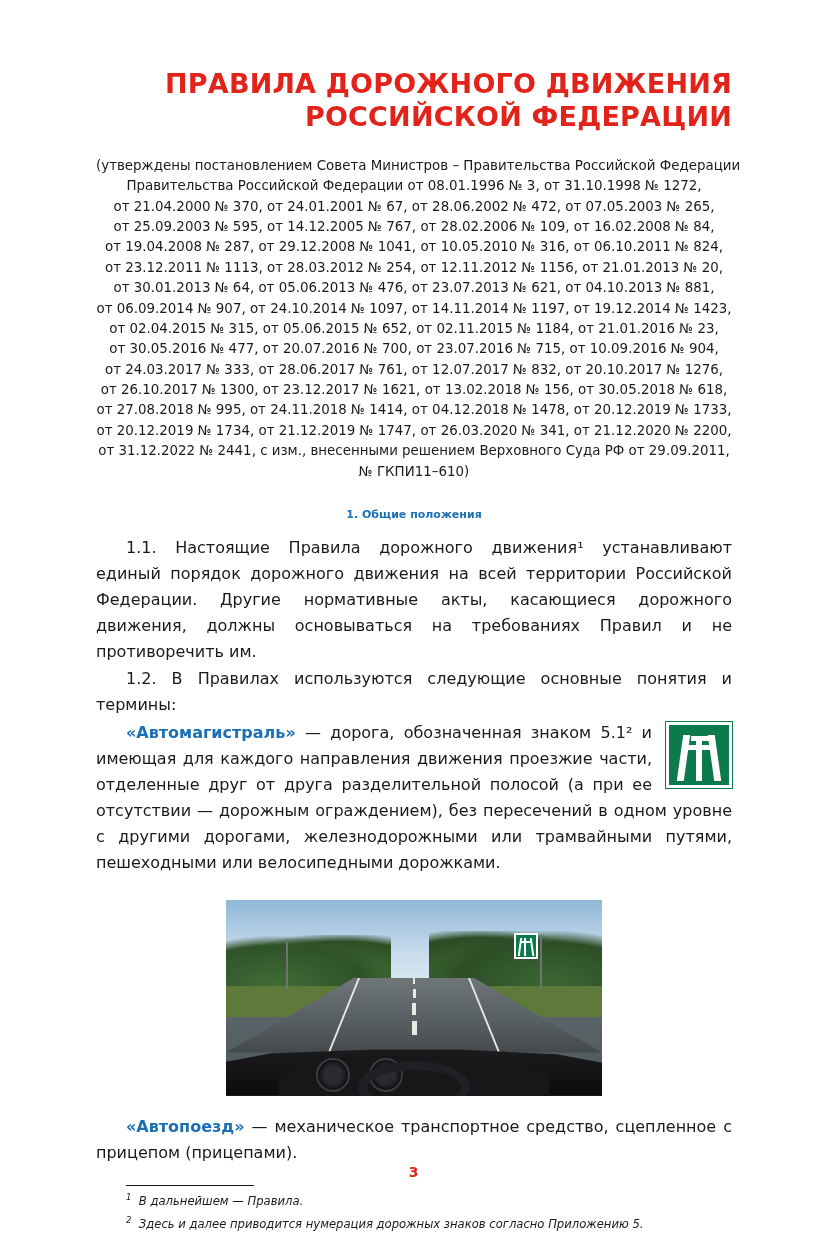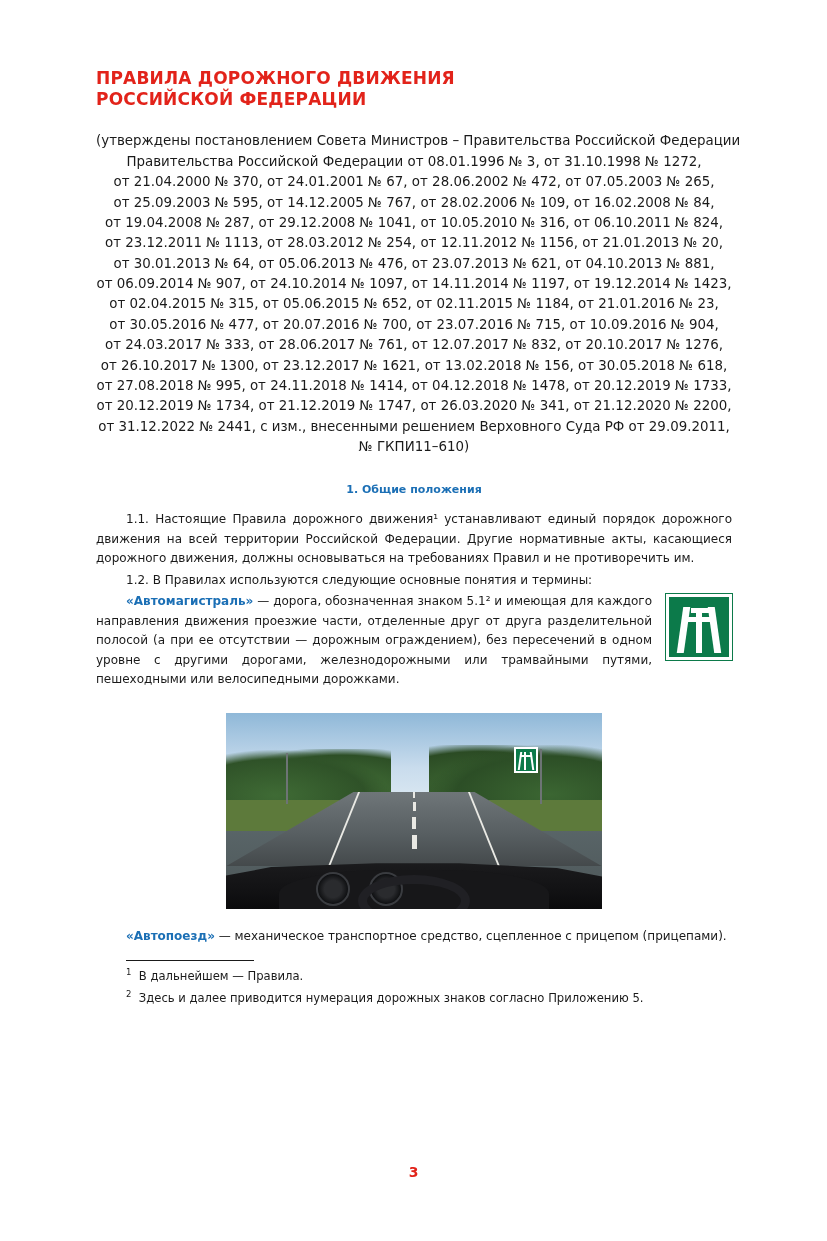--- a/index.html
+++ b/index.html
@@ -23,24 +23,24 @@
     padding: 0;
     box-sizing: border-box;
   }
   .content {
     position: absolute;
     left: 96px;
     top: 68px;
     width: 636px;
   }
   .doc-title {
-    text-align: left;
+    text-align: right;
     color: #e2231a;
     font-weight: bold;
-    font-size: 17px;
+    font-size: 27px;
     line-height: 1.22;
     letter-spacing: 0.2px;
     margin: 0 0 22px 0;
   }
   .doc-title .line {
     display: block;
     white-space: nowrap;
   }
   .preamble {
     text-align: center;
@@ -54,21 +54,21 @@
     white-space: nowrap;
   }
   .section-heading {
     text-align: center;
     color: #1b6fb5;
     font-weight: bold;
     font-size: 11px;
     margin: 0 0 14px 0;
   }
   p.body {
-    font-size: 12px;
+    font-size: 16px;
     line-height: 1.62;
     text-align: justify;
     margin: 0 0 2px 0;
     text-indent: 30px;
   }
   p.body.noindent { text-indent: 0; }
   .term {
     color: #1b6fb5;
     font-weight: bold;
   }
@@ -243,22 +243,23 @@
   .photo .g2 { left: 38%; }
   .photo .wheel {
     position: absolute; left: 50%; bottom: -9%; margin-left: -56px;
     width: 112px; height: 52px;
     border: 9px solid #202024;
     border-radius: 50%;
     box-sizing: border-box;
     background: transparent;
   }
   .footnotes {
-    margin-top: 13px;
+    margin-top: 20px;
     border-top: 0;
+    font-style: italic;
   }
   .footnote-rule {
     width: 128px;
     height: 1px;
     background: #1a1a1a;
     margin: 0 0 7px 30px;
   }
   .footnote {
     font-size: 11.6px;
     line-height: 1.5;

